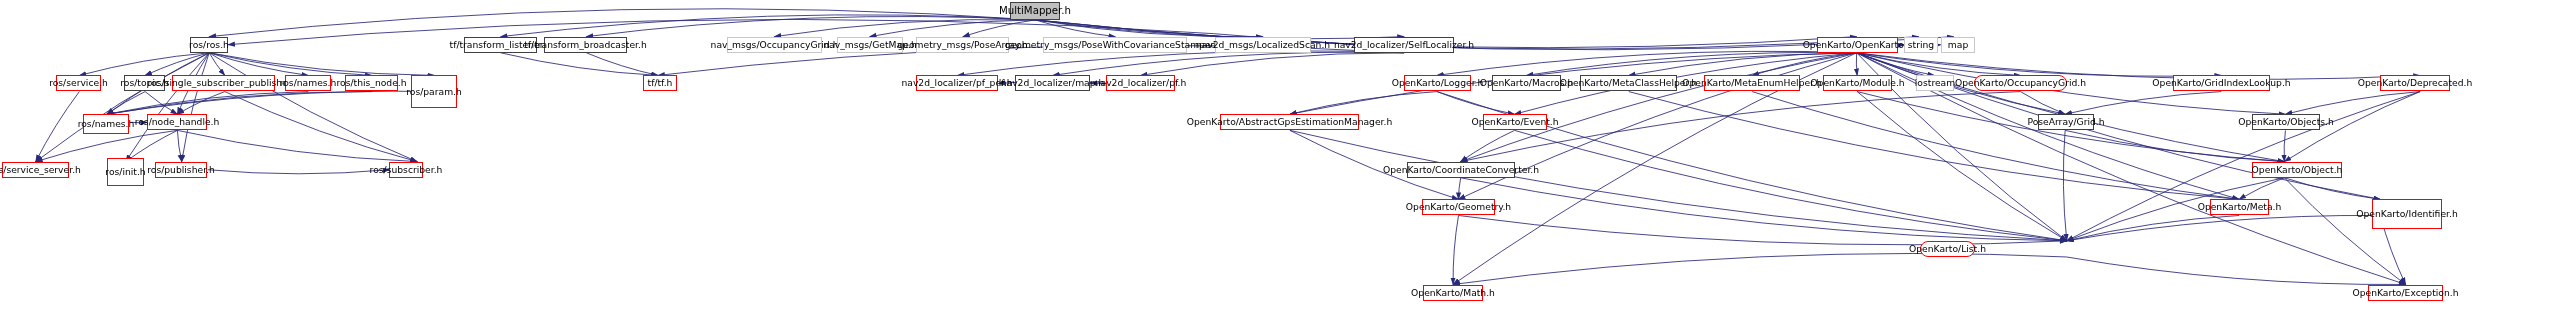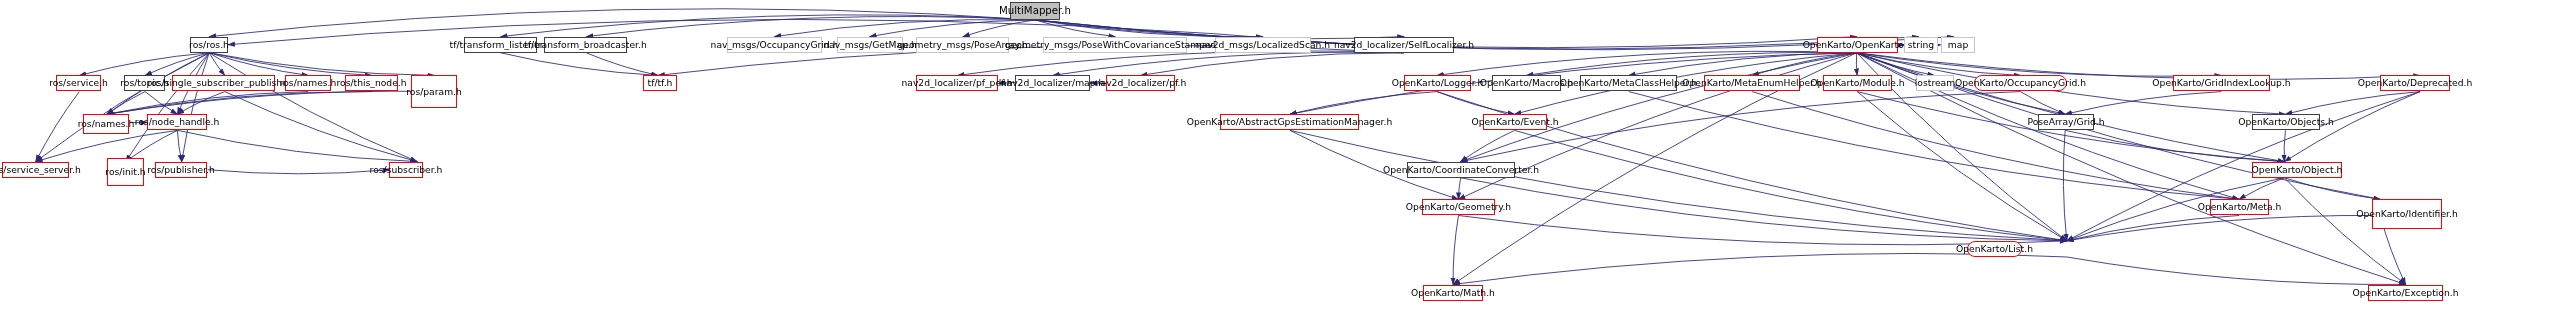--- a/index.html
+++ b/index.html
@@ -171,18 +171,18 @@
       <div class="node dark" style="left: 2252px; top: 114px; width: 68px; height: 16px;">OpenKarto/Objects.h</div>
       <div class="node red" style="left: 1.6px; top: 162px; width: 67px; height: 16px;">ros/service_server.h</div>
       <div class="node red" style="left: 107px; top: 158px; width: 37px; height: 28px;">ros/init.h</div>
       <div class="node red" style="left: 155px; top: 162px; width: 52px; height: 16px;">ros/publisher.h</div>
       <div class="node red" style="left: 389px; top: 162px; width: 34px; height: 16px;">ros/subscriber.h</div>
       <div class="node dark" style="left: 1407px; top: 162px; width: 108px; height: 16px;">OpenKarto/CoordinateConverter.h</div>
       <div class="node red" style="left: 2252px; top: 162px; width: 90px; height: 16px;">OpenKarto/Object.h</div>
       <div class="node red" style="left: 1422px; top: 199px; width: 73px; height: 16px;">OpenKarto/Geometry.h</div>
       <div class="node red" style="left: 2210px; top: 199px; width: 59px; height: 16px;">OpenKarto/Meta.h</div>
       <div class="node red" style="left: 2346px; top: 199px; width: 70px; height: 30px; margin-left: 26px;">OpenKarto/Identifier.h</div>
-      <div class="node red" style="left: 1967px; top: 241px; width: 55px; height: 16px; border-radius: 8px;">OpenKarto/List.h</div>
+      <div class="node red" style="left: 1920px; top: 241px; width: 55px; height: 16px; border-radius: 8px;">OpenKarto/List.h</div>
       <div class="node red" style="left: 1423px; top: 285px; width: 60px; height: 16px;">OpenKarto/Math.h</div>
       <div class="node red" style="left: 2368px; top: 285px; width: 75px; height: 16px;">OpenKarto/Exception.h</div>
     </div>
 </div>
 
 
 </body></html>

